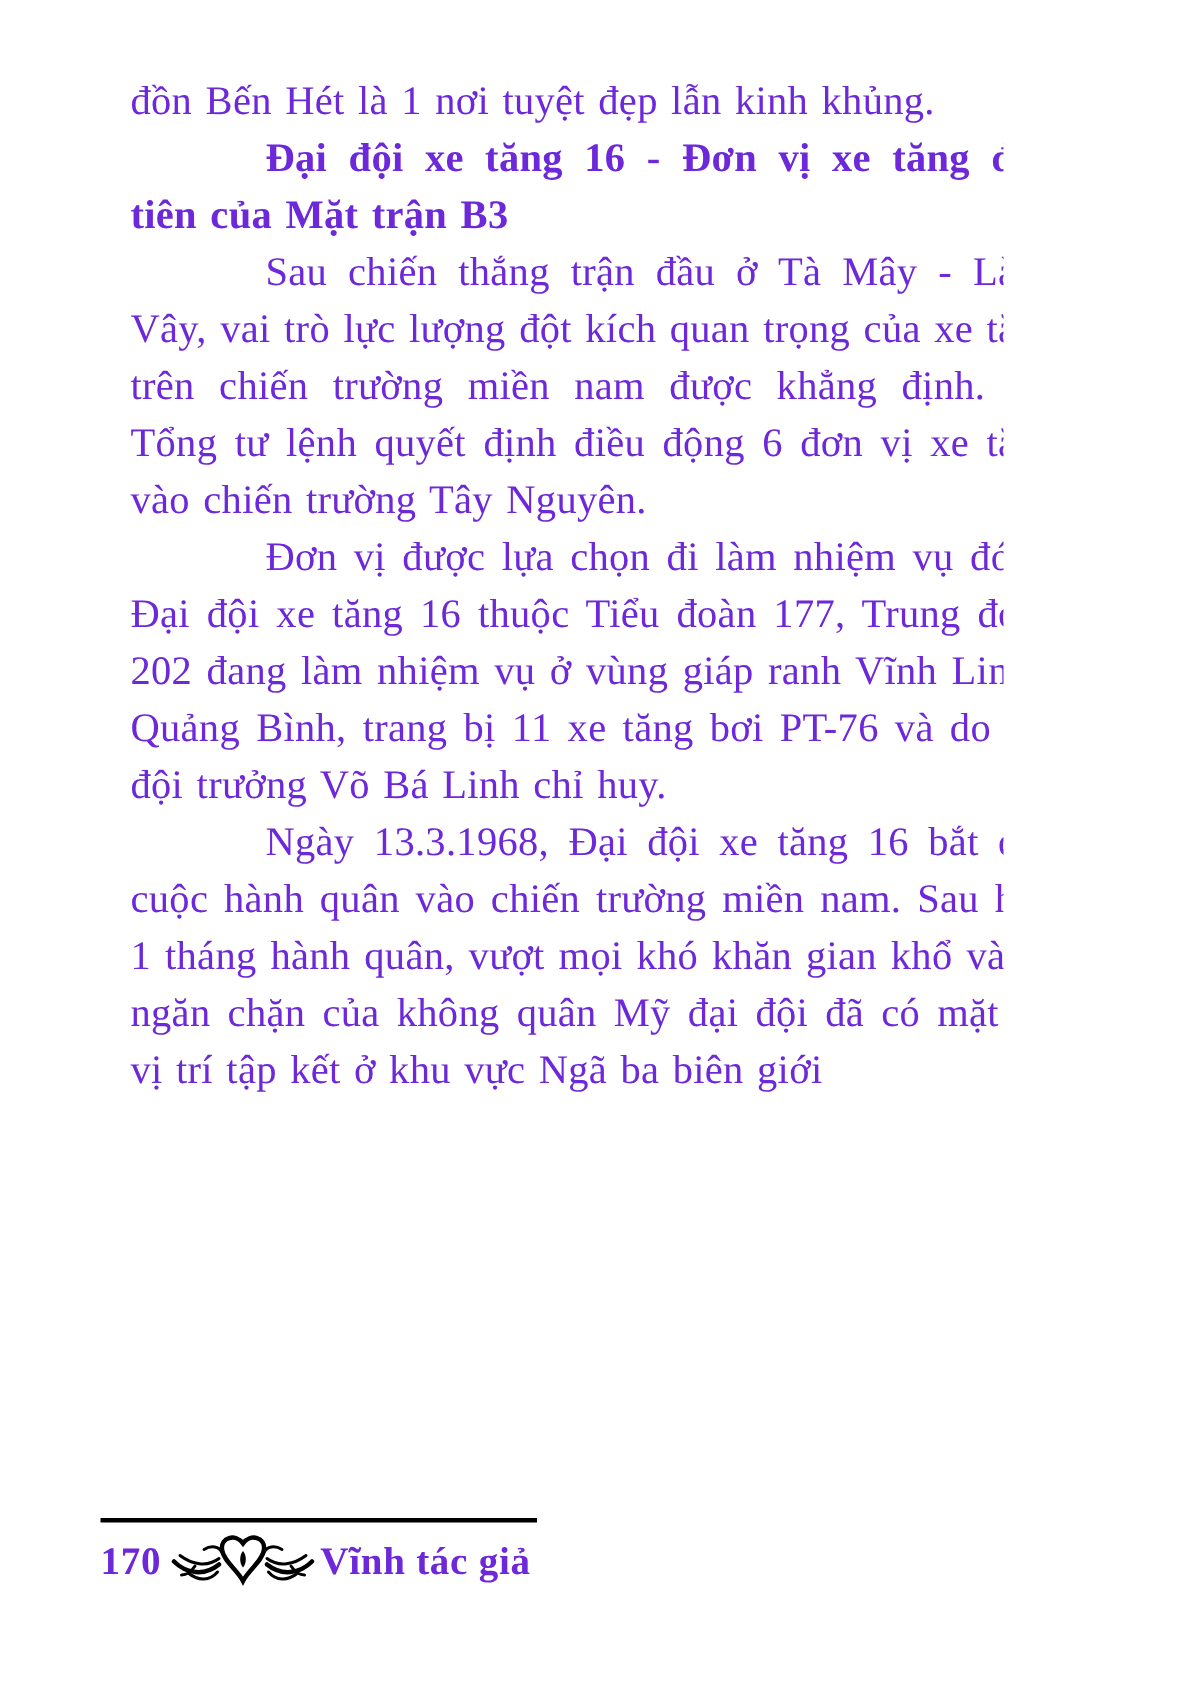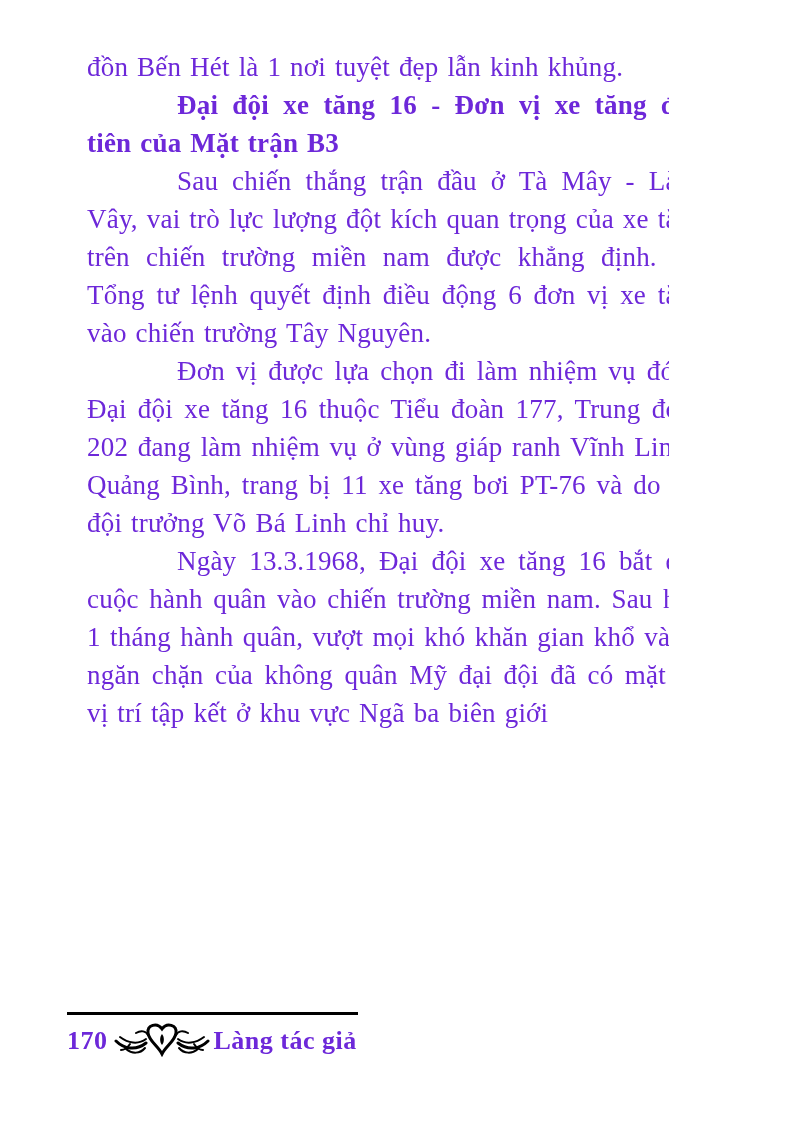--- a/index.html
+++ b/index.html
@@ -101,17 +101,17 @@
 
           <g stroke="#000" fill="none" stroke-linecap="round">
             <path d="M94 20 C 86 28, 74 30, 64 22" stroke-width="3"></path>
             <path d="M90 16 C 82 22, 72 24, 64 18" stroke-width="2"></path>
             <path d="M84 28 C 78 33, 70 33, 65 27" stroke-width="2"></path>
             <path d="M74 12 C 69 9, 64 10, 62 14" stroke-width="2"></path>
             <path d="M80 23 q 4 6 9 6" stroke-width="2"></path>
           </g>
         </svg>
       </span>
-      <span class="book-title">Làng tác giả</span>
+      <span class="book-title">Vĩnh tác giả</span>
     </div>
   </footer>
 
 </div>
 
 </body></html>

